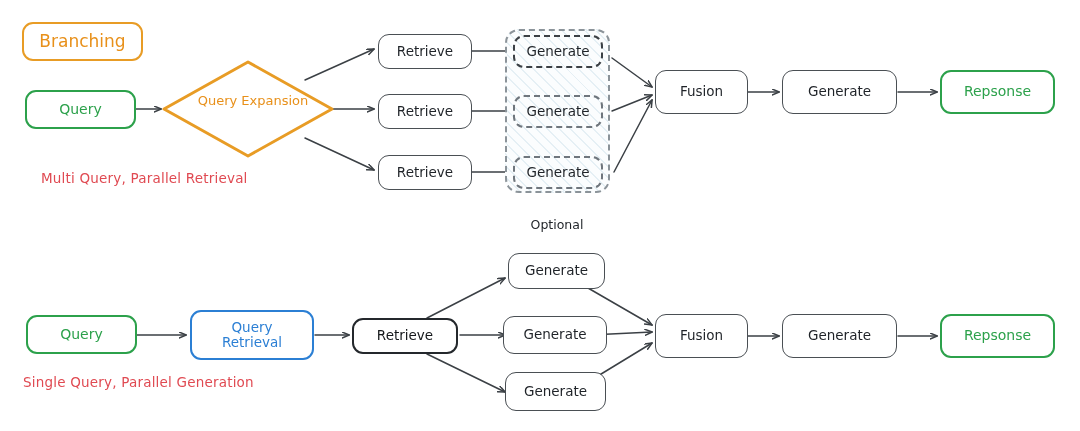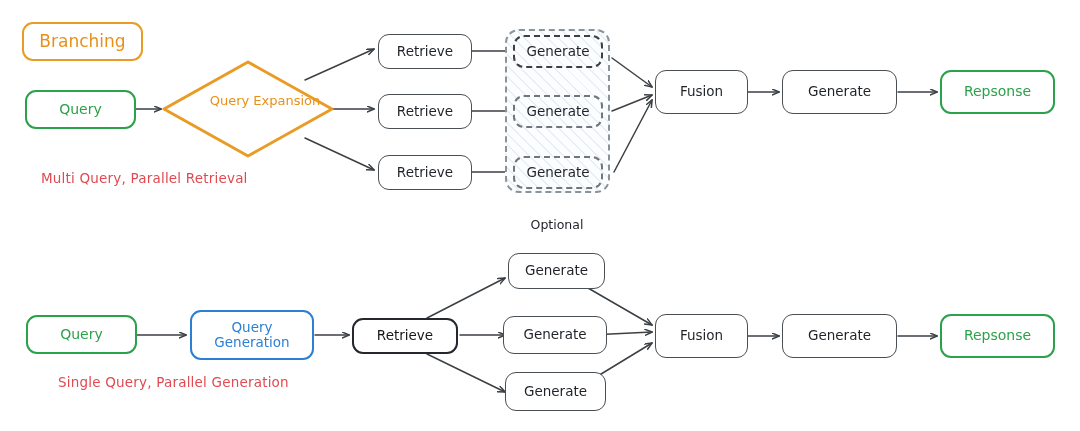--- a/index.html
+++ b/index.html
@@ -90,21 +90,21 @@
     <span>Branching</span>
   </div>
 
   <div class="node n-green" style="left:25px;top:90px;width:111px;height:39px;">
     <span>Query</span>
   </div>
 
   <svg class="diamond" style="left:160px;top:58px;width:176px;height:102px;" viewBox="0 0 176 102">
     <polygon points="88,4 172,51 88,98 4,51" fill="#ffffff" stroke="#e89c25" stroke-width="3" stroke-linejoin="round"></polygon>
   </svg>
-  <div class="diamond-label" style="left:185px;top:93px;">
+  <div class="diamond-label" style="left:173px;top:93px;">
     <span>Query</span>
     <span>Expansion</span>
   </div>
 
   <div class="node n-grey" style="left:378px;top:34px;width:94px;height:35px;">
     <span>Retrieve</span>
   </div>
   <div class="node n-grey" style="left:378px;top:94px;width:94px;height:35px;">
     <span>Retrieve</span>
   </div>
@@ -141,21 +141,21 @@
     <span>Multi Query, Parallel Retrieval</span>
   </div>
 
   <div class="node n-green" style="left:26px;top:315px;width:111px;height:39px;">
     <span>Query</span>
   </div>
 
   <div class="node n-blue" style="left:190px;top:310px;width:124px;height:50px;">
     <div>
       <span>Query</span>
-      <span>Generation</span>
+      <span>Retrieval</span>
     </div>
   </div>
 
   <div class="node n-grey-bold" style="left:352px;top:318px;width:106px;height:36px;">
     <span>Retrieve</span>
   </div>
 
   <div class="node n-grey" style="left:508px;top:253px;width:97px;height:36px;">
     <span>Generate</span>
   </div>
@@ -169,17 +169,17 @@
   <div class="node n-grey" style="left:655px;top:314px;width:93px;height:44px;">
     <span>Fusion</span>
   </div>
   <div class="node n-grey" style="left:782px;top:314px;width:115px;height:44px;">
     <span>Generate</span>
   </div>
   <div class="node n-green" style="left:940px;top:314px;width:115px;height:44px;">
     <span>Repsonse</span>
   </div>
 
-  <div class="caption" style="left:58px;top:374px;text-align:center;">
+  <div class="caption" style="left:23px;top:374px;text-align:center;">
     <span>Single Query, Parallel Generation</span>
   </div>
 
 </div>
 
 </body></html>

